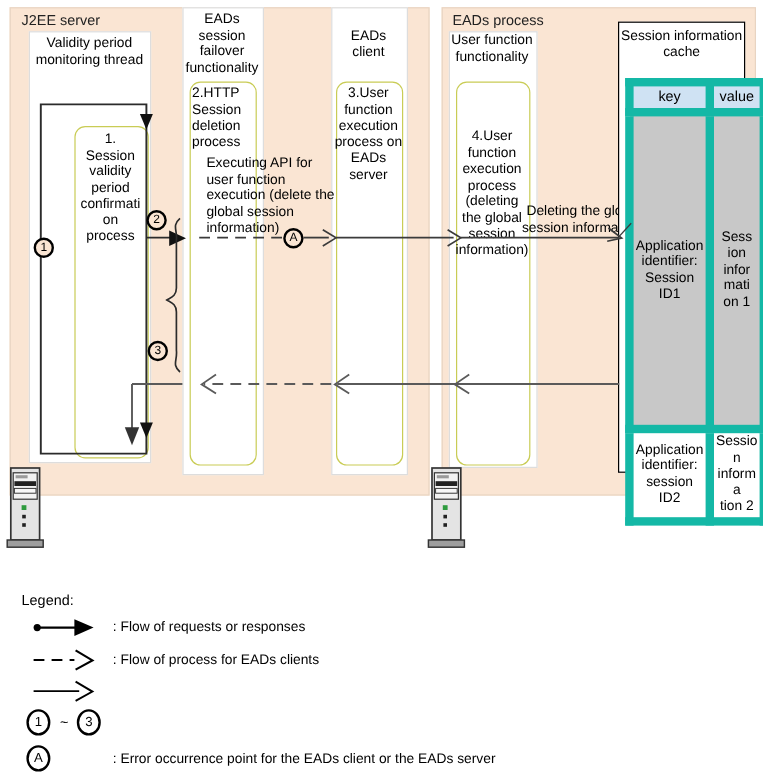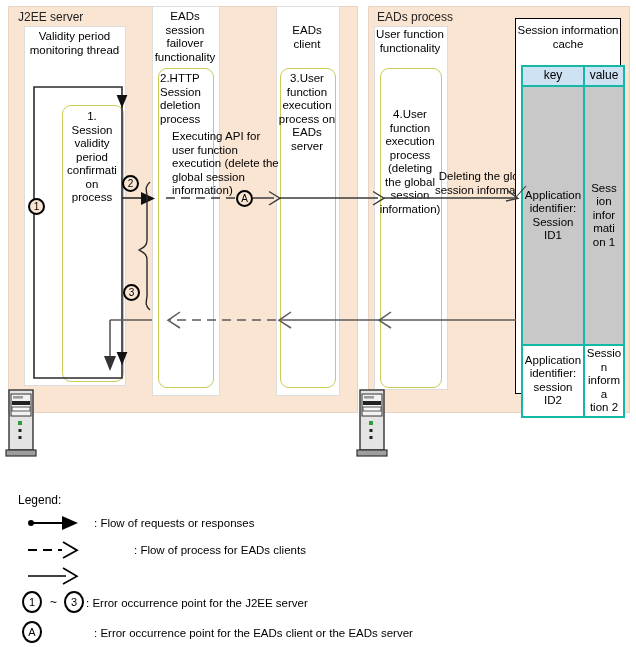--- a/index.html
+++ b/index.html
@@ -82,21 +82,21 @@
     font-size: 11.5px;
     line-height: 13.5px;
     width: 100%;
   }
   .cache-table {
     position: absolute;
     border-collapse: collapse;
     table-layout: fixed;
   }
   .cache-table td {
-    border: 2px solid #14b8a6;
+    border: 7px solid #14b8a6;
     text-align: center;
     font-size: 11.5px;
     line-height: 13.5px;
     padding: 1px;
     vertical-align: middle;
     word-wrap: break-word;
     overflow-wrap: break-word;
   }
   .cache-table td.hdr {
     background: #cfe2f3;
@@ -306,29 +306,28 @@
   <div class="marker on-tint" style="left:123px; top:284px; width:17px; height:17px; line-height:14px;">
     <span>3</span>
   </div>
   <div class="marker on-tint" style="left:236px; top:190px; width:17px; height:17px; line-height:14px;">
     <span>A</span>
   </div>
 
   <div class="legend-label" style="left:18px; top:493px; font-size:12px;">Legend:</div>
 
   <div class="legend-label" style="left:94px; top:516px;">: Flow of requests or responses</div>
-  <div class="legend-label" style="left:94px; top:543px;margin-left:40px;">: Flow of process for EADs clients</div>
+  <div class="legend-label" style="left:94px; top:543px;">: Flow of process for EADs clients</div>
 
   <div class="marker" style="left:22px; top:591px; width:20px; height:22px; line-height:19px; font-size:11px;">
     <span>1</span>
   </div>
   <div class="legend-label" style="left:50px; top:595px; font-size:12px;">~</div>
   <div class="marker" style="left:64px; top:591px; width:20px; height:22px; line-height:19px; font-size:11px;">
     <span>3</span>
   </div>
-  <div class="legend-label" style="left:86px; top:596px;">: Error occurrence point for the J2EE server</div>
 
   <div class="marker" style="left:22px; top:621px; width:20px; height:22px; line-height:19px; font-size:11px;">
     <span>A</span>
   </div>
   <div class="legend-label" style="left:94px; top:626px;">: Error occurrence point for the EADs client  or the EADs server</div>
 
 </div>
 
 </body></html>

